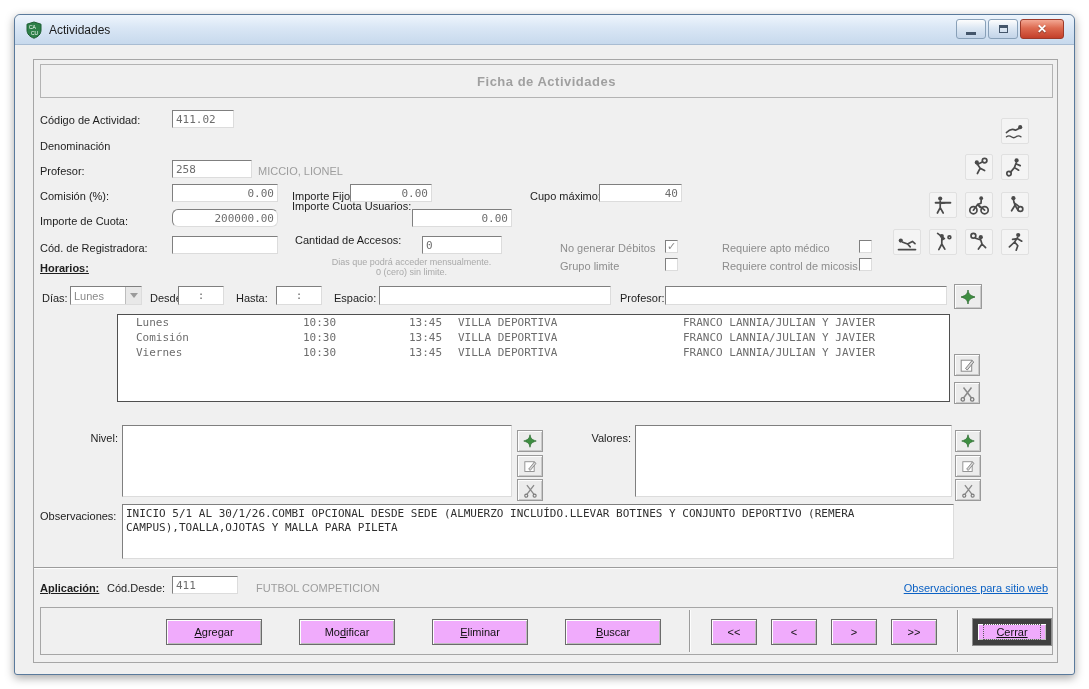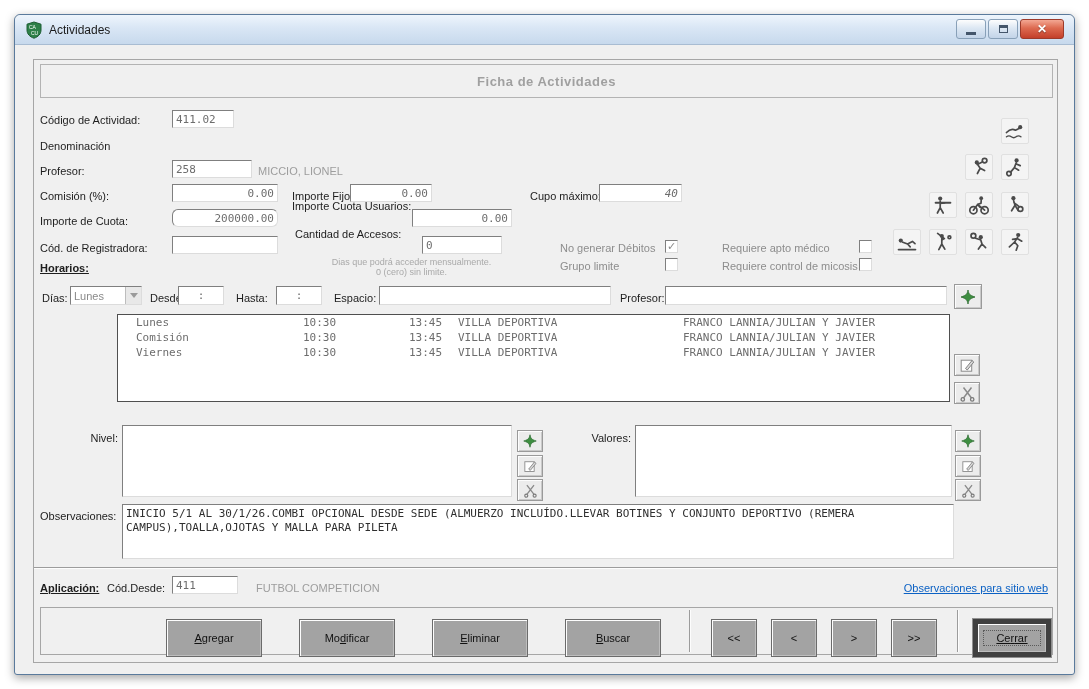--- a/index.html
+++ b/index.html
@@ -80,21 +80,21 @@
                  font-family:"DejaVu Sans Mono", monospace; font-size:11px; line-height:14px;
                  color:#2f2f2f; padding:2px 3px; outline:none; }
 
   .hsep { position:absolute; left:0; top:507px; width:1023px; height:2px;
           border-top:1px solid #9c9c9c; border-bottom:1px solid #fdfdfd; }
   .weblink { position:absolute; right:9px; top:522px; font-size:11px; color:#0b61c4;
              text-decoration:underline; cursor:pointer; white-space:nowrap;padding-left:12px; }
 
   .button-bar { position:absolute; left:6px; top:547px; width:1013px; height:48px;
                 border:1px solid #a6a6a6; }
-  .push-btn { position:absolute; top:11px; height:38px; background:#a3a3a3; font-size:11px;
+  .push-btn { position:absolute; top:11px; height:26px; background:#f0abfc; font-size:11px;
               color:#111; border:1px solid #6b6b6b;
               box-shadow:inset 1px 1px 0 #fdfdfd, inset -1px -1px 0 #bdbdbd;
               display:flex; align-items:center; justify-content:center; cursor:pointer; }
   .push-btn .u { text-decoration:underline; }
   .vsep { position:absolute; top:2px; bottom:2px; width:2px;
           border-left:1px solid #9c9c9c; border-right:1px solid #fdfdfd; }
   .default-btn { border:5px solid #404040; box-shadow:0 0 0 1px #8f8f8f,
                  inset 1px 1px 0 #fdfdfd, inset -1px -1px 0 #bdbdbd;text-decoration:underline; }
   .focus-inner { border:1px dotted #5a5a5a; padding:1px 12px; }
 </style>
@@ -136,30 +136,30 @@
 
       <span class="lbl" style="left:6px;top:105px">Profesor:</span>
       <input class="field" style="left: 138px; top: 100px; width: 80px; height: 18px;" value="258">
       <span class="static-gray" style="left:224px;top:105px">MICCIO, LIONEL</span>
 
       <span class="lbl" style="left:6px;top:130px">Comisión (%):</span>
       <input class="field right" style="left: 138px; top: 124px; width: 106px; height: 18px;" value="0.00">
       <span class="lbl" style="left:258px;top:130px">Importe Fijo:</span>
       <input class="field right" style="left: 316px; top: 124px; width: 82px; height: 18px;" value="0.00">
       <span class="lbl" style="left:496px;top:130px">Cupo máximo:</span>
-      <input class="field right" style="left: 565px; top: 124px; width: 83px; height: 18px; font-style: italic;" value="40">
+      <input class="field right" style="left: 565px; top: 124px; width: 83px; height: 18px;" value="40">
 
       <span class="lbl" style="left:6px;top:155px">Importe de Cuota:</span>
       <input class="field right" style="left: 138px; top: 149px; width: 106px; height: 18px; border-radius: 6px;" value="200000.00">
       <span class="lbl" style="left:258px;top:140px">Importe Cuota Usuarios:</span>
       <input class="field right" style="left: 378px; top: 149px; width: 100px; height: 18px;" value="0.00">
 
       <span class="lbl" style="left:6px;top:182px">Cód. de Registradora:</span>
       <input class="field" style="left: 138px; top: 176px; width: 106px; height: 18px;" value="">
-      <span class="lbl" style="left:261px;top:168px">Cantidad de Accesos:</span>
+      <span class="lbl" style="left:261px;top:174px">Cantidad de Accesos:</span>
       <input class="field" style="left: 388px; top: 176px; width: 80px; height: 18px;" value="0">
       <div class="hint" style="left:295px;top:197px;width:165px">
         <div>Dias que podrá acceder mensualmente.</div>
         <div>0 (cero) sin limite.</div>
       </div>
 
       <span class="lbl-gray" style="left:526px;top:182px">No generar Débitos</span>
       <div class="cb" style="left:631px;top:180px"><span>✓</span></div>
       <span class="lbl-gray" style="left:688px;top:182px">Requiere apto médico</span>
       <div class="cb" style="left:825px;top:180px"><span></span></div>

